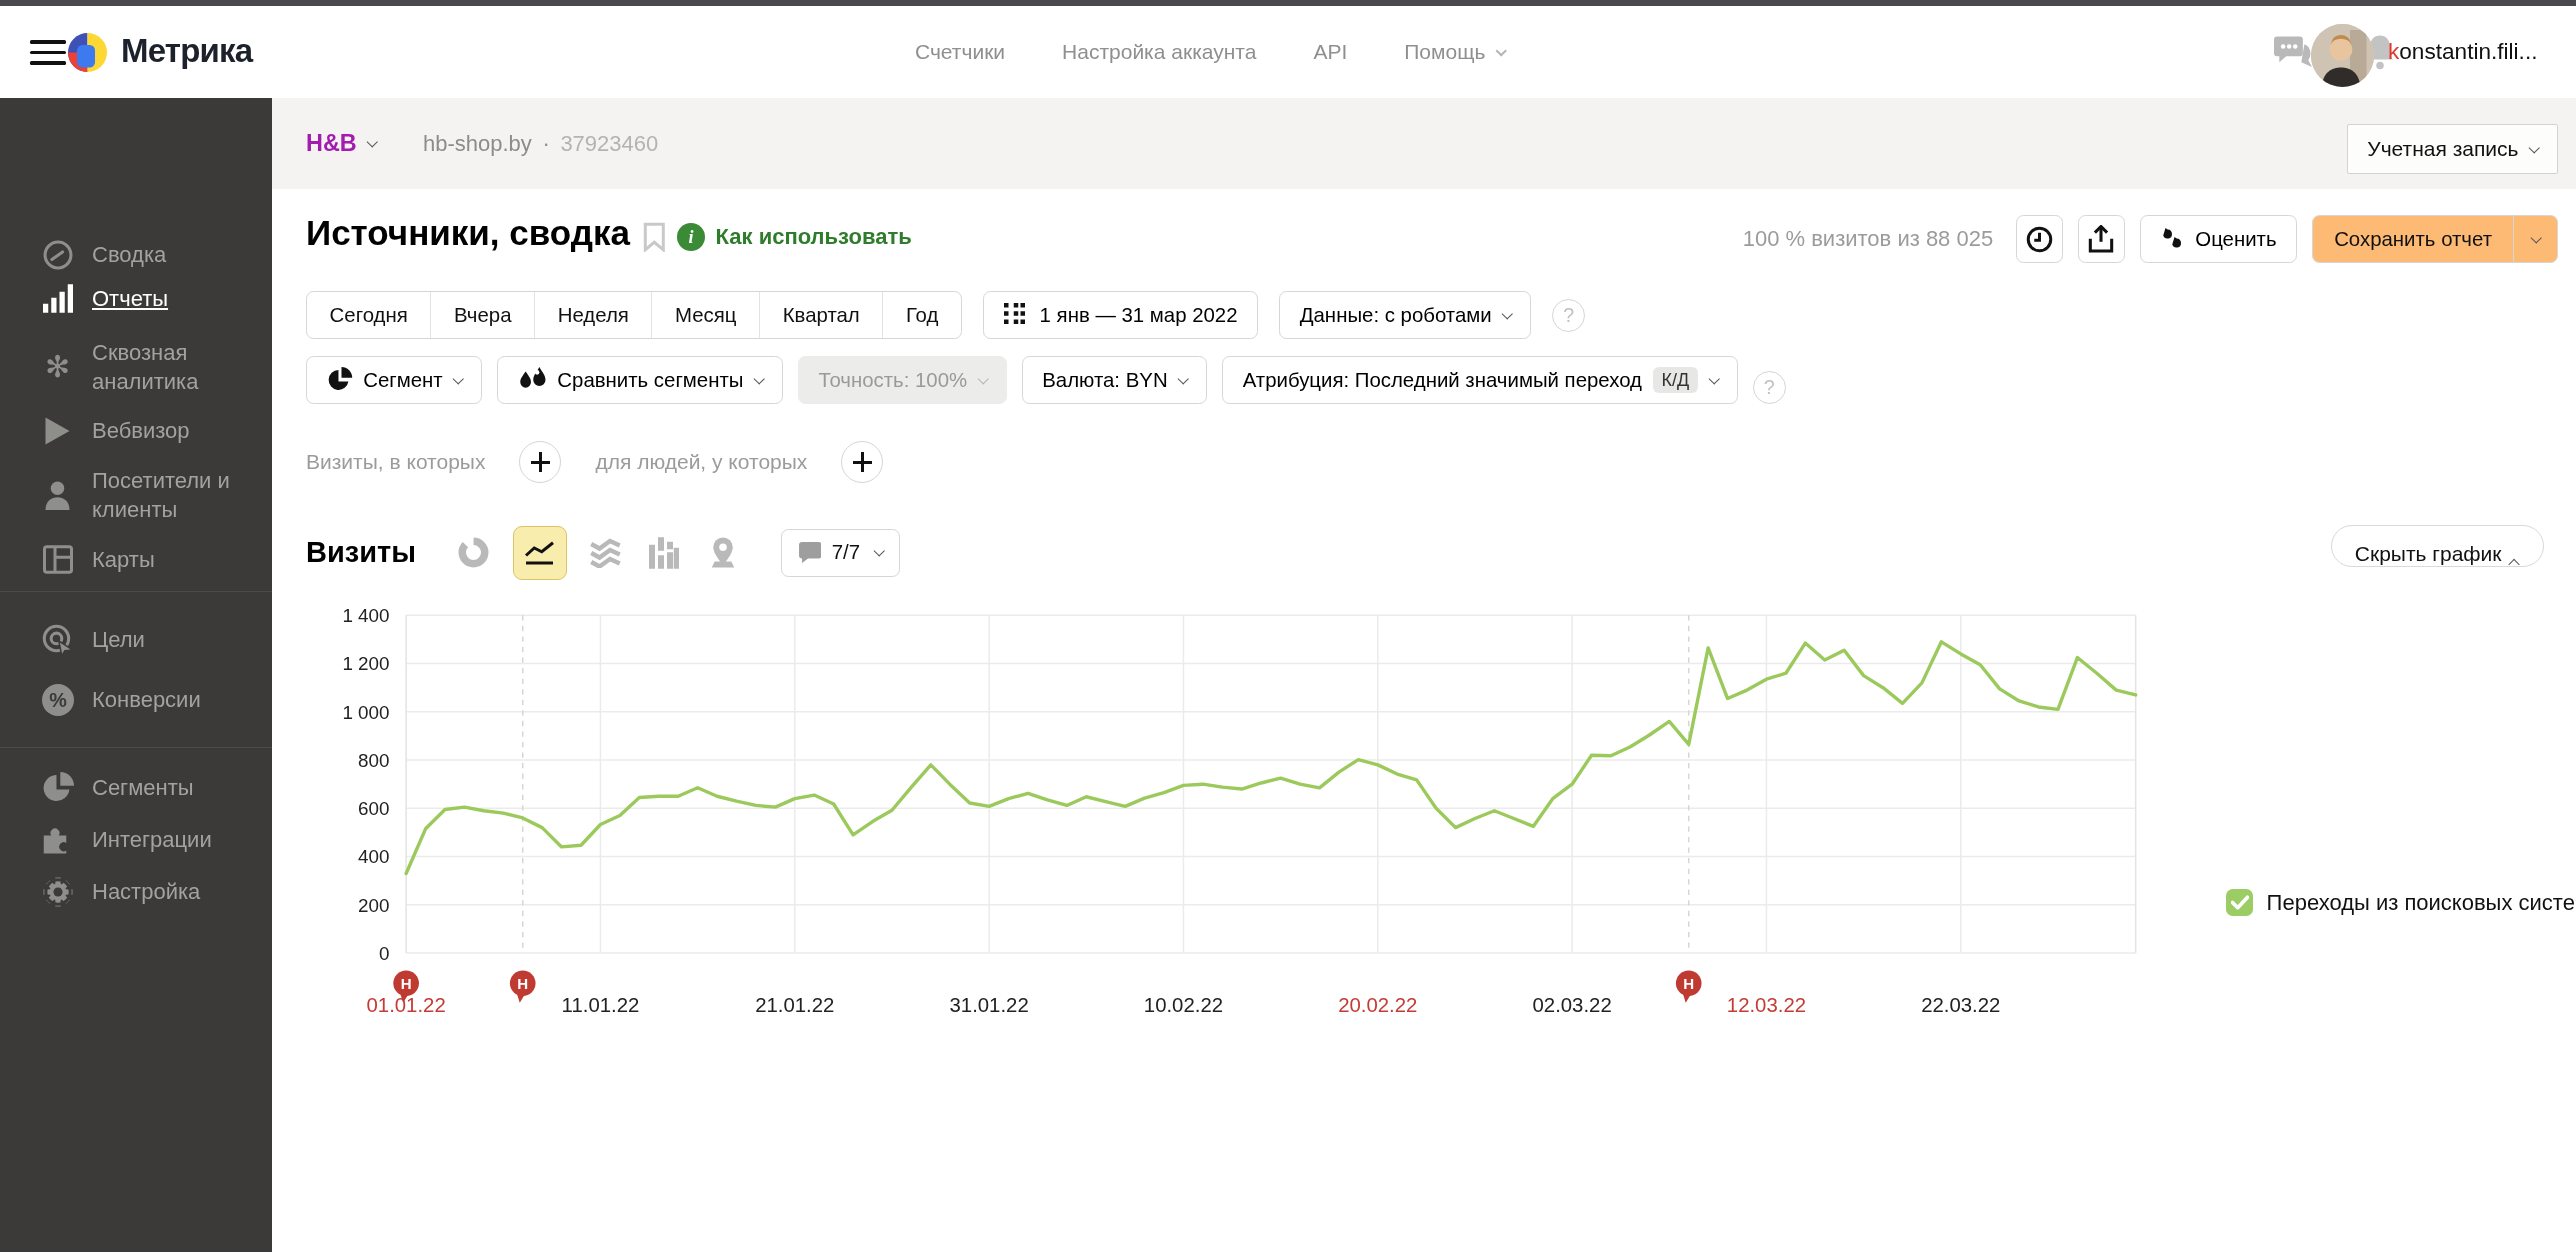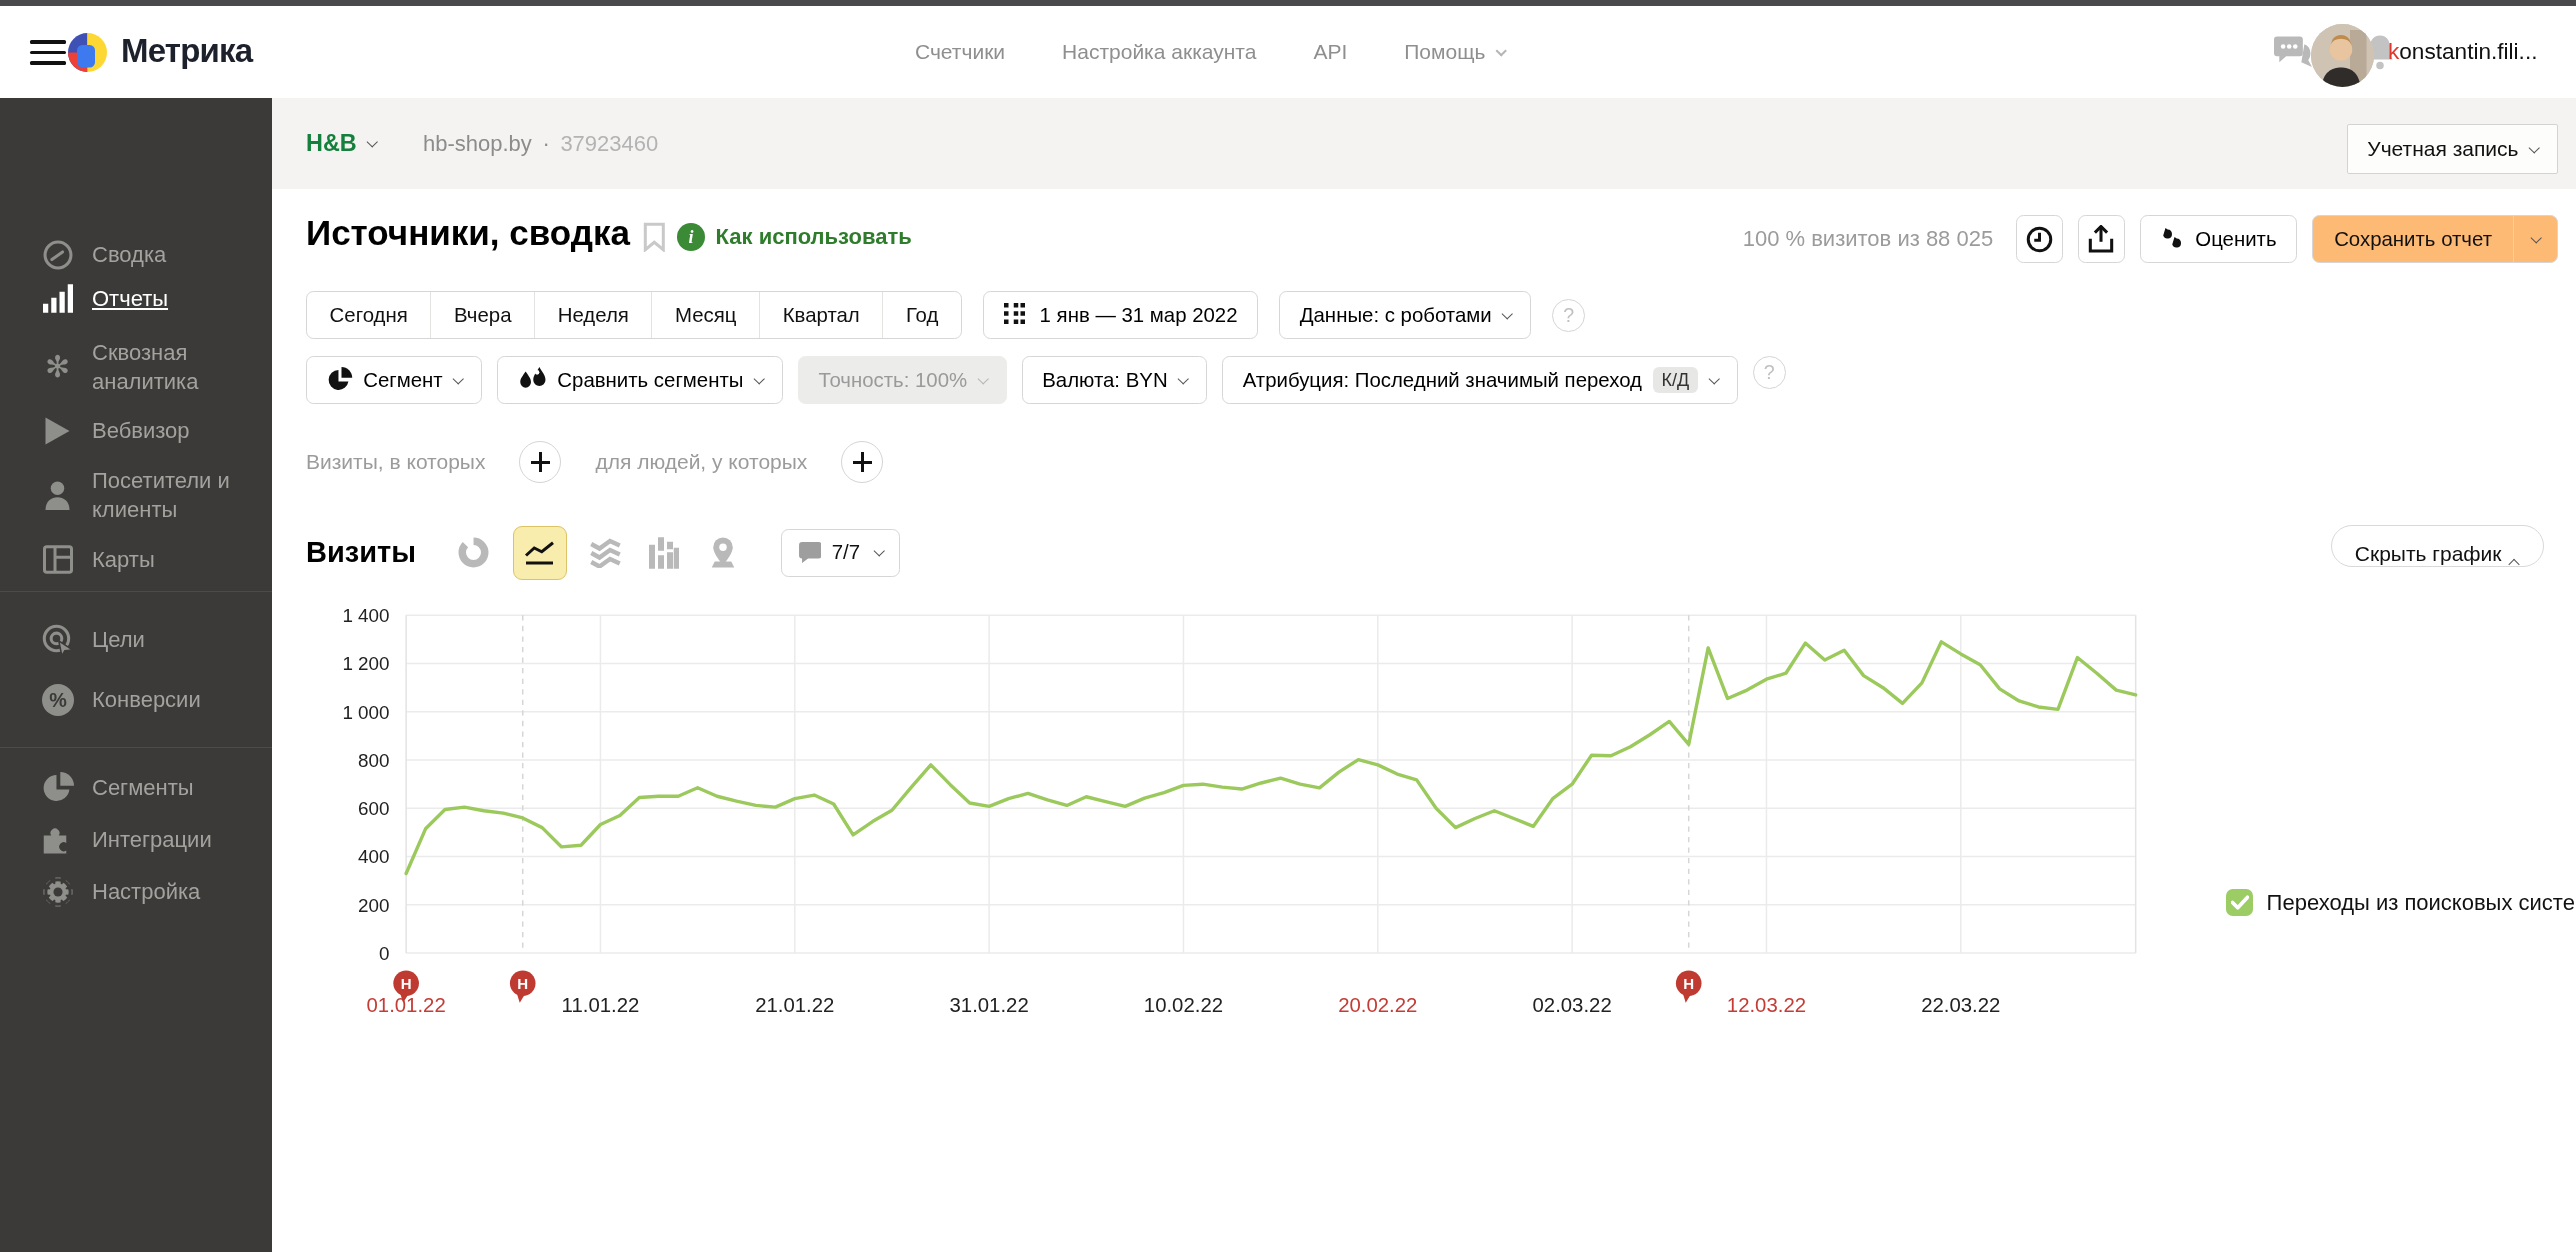--- a/index.html
+++ b/index.html
@@ -27,21 +27,21 @@
   #sidebar { position:absolute; left:0; top:98px; width:272px; height:1154px; background:#3b3a38; }
   .side-item { position:absolute; left:0; width:272px; display:flex; align-items:center; color:#a3a29f; font-size:22px; cursor:pointer; }
   .side-item .sicon { width:33px; margin-left:41px; flex:0 0 33px; display:flex; justify-content:center; align-items:center; color:#8e8e8b; fill:#8e8e8b; }
   .side-item .slabel { margin-left:18px; line-height:29px; }
   .side-item.active { color:#ffffff; }
   .side-item.active .sicon { color:#fff; fill:#fff; }
   .side-div { position:absolute; left:0; width:272px; height:0; border-top:1.5px solid #4c4b48; }
 
   
   #bcrumb { position:absolute; left:272px; top:98px; width:2304px; height:91px; background:#f4f3f1; }
-  #counter-name { position:absolute; left:34px; top:0; height:91px; display:flex; align-items:center; font-size:23.4px; font-weight:bold; color:#15803d; cursor:pointer; }
+  #counter-name { position:absolute; left:34px; top:0; height:91px; display:flex; align-items:center; font-size:23.4px; font-weight:bold; color:#a21caf; cursor:pointer; }
   #counter-domain { position:absolute; left:151px; top:0; height:91px; display:flex; align-items:center; font-size:22px; color:#8c8c8c; gap:10.6px; }
   #counter-domain .cid { color:#b3b3b3; }
   #account-btn { position:absolute; right:18px; top:26px; height:50px; background:#fdfdfc; border:1.5px solid #d3d3d1; border-radius:2px; display:flex; align-items:center; padding:0 19.6px; font-size:21px; cursor:pointer; }
 
   
   #page-title { position:absolute; left:306px; top:213px; font-size:35px; font-weight:bold; color:#000; }
   #bookmark { position:absolute; left:643px; top:222px; cursor:pointer; }
   #howto { position:absolute; left:677px; top:223px; display:flex; align-items:center; gap:10.6px; cursor:pointer; }
   #howto .info-circle { width:28px; height:28px; border-radius:50%; background:#3a8a36; color:#fff; display:flex; align-items:center; justify-content:center; font-size:18px; font-style:italic; font-weight:bold; font-family:"Liberation Serif",serif; }
   #howto .howto-label { color:#2f7d2c; font-size:22px; font-weight:bold; }
@@ -53,21 +53,21 @@
   #save-split { display:flex; height:48px; border:1.5px solid #d6d6d6; border-radius:7.5px; background:#fdba74; overflow:hidden; }
   #save-main { display:flex; align-items:center; padding:0 21px; font-size:20.4px; cursor:pointer; }
   #save-caret { width:44px; border-left:1.5px solid #d6d6d6; display:flex; align-items:center; justify-content:center; cursor:pointer; }
   #save-caret .cv { margin:0; }
 
   
   #filter-row1 { position:absolute; left:306px; top:291px; display:flex; align-items:center; gap:21px; }
   #periods { display:flex; height:48px; border:1.5px solid #d6d6d6; border-radius:7.5px; background:#fff; overflow:hidden; }
   .period { display:flex; align-items:center; padding:0 22.6px; font-size:20.4px; border-right:1.5px solid #e3e3e1; cursor:pointer; white-space:nowrap; }
   .period:last-child { border-right:none; }
-  #filter-row2 { position:absolute; left:306px; top:356px; display:flex; align-items:flex-start; gap:15px; }
+  #filter-row2 { position:absolute; left:306px; top:356px; display:flex; align-items:flex-end; gap:15px; }
   .btn.disabled { background:#ececea; border-color:#ececea; color:#9a9a9a; }
   .badge { background:#e7e7e5; border-radius:6px; padding:2.3px 9px; font-size:18px; color:#333; margin-left:10.6px; }
   .qmark { width:33px; height:33px; border-radius:50%; border:1.5px solid #d5d5d5; color:#c0c0c0; font-size:19.6px; display:flex; align-items:center; justify-content:center; cursor:pointer; }
   #filter-row3 { position:absolute; left:306px; top:441px; display:flex; align-items:center; gap:34px; }
   #filter-row3 .ftext { font-size:21px; color:#9b9b9b; }
   .plus-circle { width:42px; height:42px; border-radius:50%; border:1.5px solid #d5d5d5; background:#fff; display:flex; align-items:center; justify-content:center; cursor:pointer; }
   .plus-circle:before { content:""; position:absolute; }
   .plus-h { position:relative; width:19.6px; height:3px; background:#111; }
   .plus-h:after { content:""; position:absolute; left:8.3px; top:-8.3px; width:3px; height:19.6px; background:#111; }
 

